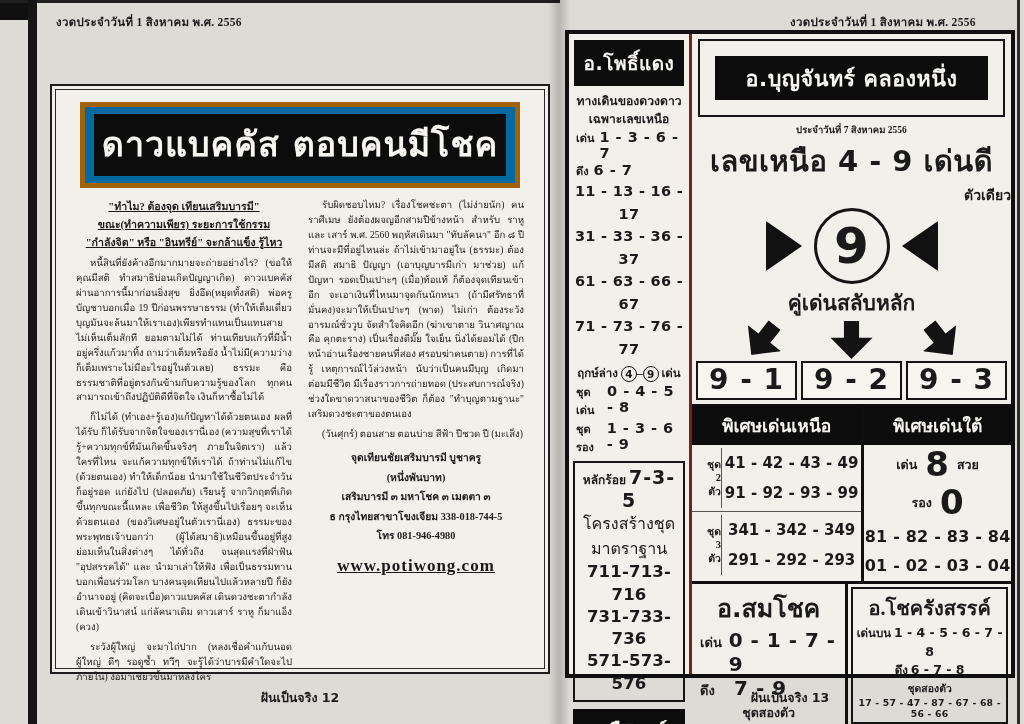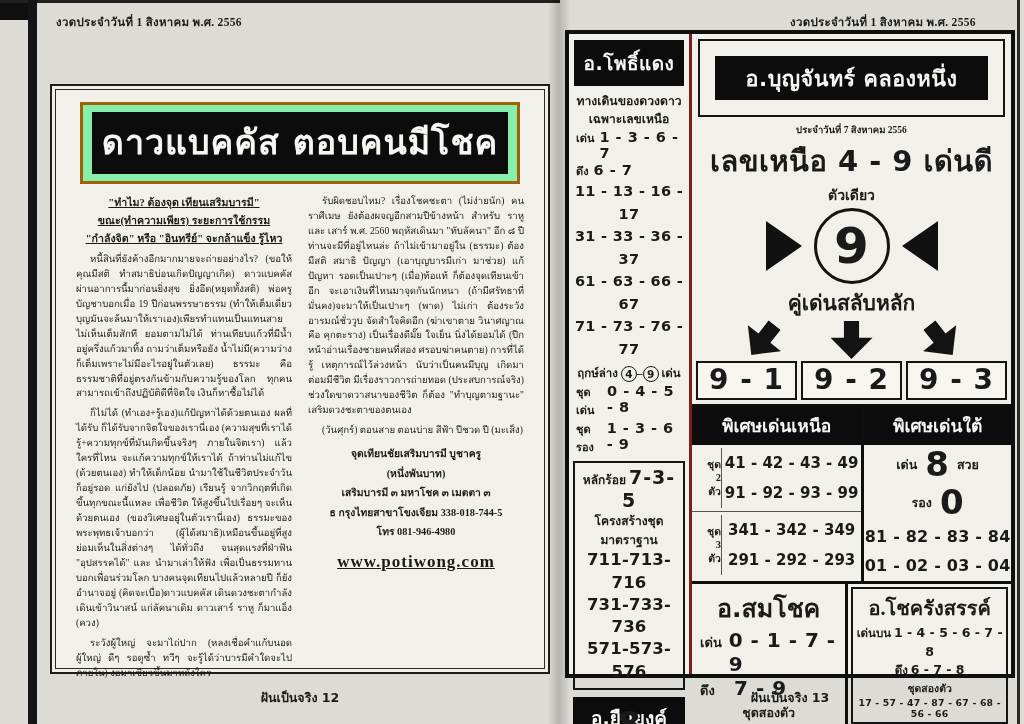--- a/index.html
+++ b/index.html
@@ -20,21 +20,21 @@
             background:linear-gradient(90deg, rgba(0,0,0,0) 0%, rgba(0,0,0,.18) 50%, rgba(0,0,0,0) 100%); }
 
   .issue-date { position:absolute; top:13px; font-weight:bold; font-size:11.5px; letter-spacing:.3px; }
   .issue-date.left { left:56px; }
   .issue-date.right { left:790px; }
 
   
   .left-page { position:absolute; left:50px; top:84px; width:500px; height:590px;
                border:2px solid #1d1d1d; background:#f2f0ea; padding:3px; }
   .left-inner { border:1px solid #2a2a2a; height:100%; padding:8px 14px 4px; }
-  .banner-wrap { margin:4px 10px 8px; background:#86efac; padding:7px 9px; border:3px solid #a16207; }
+  .banner-wrap { margin:4px 10px 8px; background:#0369a1; padding:7px 9px; border:5px solid #a16207; }
   .banner { background:#0c0c0c; color:#f7f6f2; text-align:center;
             font-family:"DejaVu Sans", sans-serif; font-weight:bold;
             font-size:34px; line-height:1.35; letter-spacing:1px; padding:8px 4px;
             text-shadow:0 0 1px #fff3; }
   .article-cols { display:flex; gap:16px; padding:2px 6px; }
   .col { flex:1; font-size:9.6px; line-height:1.56; text-align:justify; }
   .heads { text-align:center; font-weight:bold; font-size:10.6px; line-height:1.7; margin-bottom:4px; }
   .heads div { text-decoration:underline; }
   .col p { margin-bottom:5px; text-indent:14px; }
   .closing { text-align:center; font-weight:bold; font-size:10.3px; line-height:1.9; margin-top:6px; }
@@ -62,40 +62,40 @@
   .pd-pairs { font-family:"DejaVu Sans", sans-serif; font-weight:bold; font-size:14.5px;
               text-align:center; line-height:1.55; letter-spacing:.3px; }
   .circ { display:inline-flex; width:16px; height:16px; border:1.5px solid #141414; border-radius:50%;
           align-items:center; justify-content:center; font-size:10.5px; font-weight:bold;
           font-family:"DejaVu Sans", sans-serif; vertical-align:middle; }
   .rerk { font-size:11.5px; font-weight:bold; text-align:center; margin-top:4px; }
 
   .triple-box { border:2px solid #141414; margin:5px 4px; padding:3px 2px 5px; text-align:center; }
   .lakroi { font-weight:bold; font-size:12px; }
   .lakroi b { font-family:"DejaVu Sans", sans-serif; font-size:19px; letter-spacing:1px; }
-  .structure { font-size:12px; font-weight:bold; }
+  .structure { font-size:16px; font-weight:normal; }
   .triples div { font-family:"DejaVu Sans", sans-serif; font-weight:bold; font-size:16.5px; line-height:1.35; letter-spacing:.2px; }
 
   .yuen-head { margin:2px 4px 0; padding:6px 2px; font-size:19px; }
   .xbox { position:relative; height:142px; margin:2px 4px 0; }
   .xbox svg { position:absolute; inset:0; width:100%; height:100%; }
   .xnum { position:absolute; font-family:"DejaVu Sans", sans-serif; font-weight:bold; font-size:34px; line-height:1; }
   .xnum.top { top:2px; left:52%; transform:translateX(-50%); }
   .xnum.leftn { left:12px; top:44%; transform:translateY(-50%); }
   .xnum.rightn { right:12px; top:44%; transform:translateY(-50%); }
   .xnum.bottom { bottom:0; left:50%; transform:translateX(-50%); }
   .yuen-pair { text-align:center; font-family:"DejaVu Sans", sans-serif; font-weight:bold;
                font-size:21px; border-top:1px solid #444; margin:2px 6px 0; padding:2px 0 3px; }
 
   .bc-frame { border:2px solid #141414; margin:5px 6px 2px; padding:15px; }
   .bc-band { padding:5px 2px; font-size:21.5px; letter-spacing:.5px; }
   .bc-date { text-align:center; font-size:9.5px; font-weight:bold; margin-top:3px; }
   .bc-headline { text-align:center; font-family:"DejaVu Sans", sans-serif; font-weight:bold;
                  font-size:29px; letter-spacing:.5px; margin-top:1px; }
-  .bc-single-label { text-align:center; font-weight:bold; font-size:14px;
+  .bc-single-label { text-align:right; font-weight:bold; font-size:14px;
                      font-family:Liberation Serif, serif; }
   .bc-circle-row { display:flex; align-items:center; justify-content:center; gap:12px; margin:2px 0 2px; }
   .tri-r { width:0; height:0; border-top:25px solid transparent; border-bottom:25px solid transparent; border-left:36px solid #111; }
   .tri-l { width:0; height:0; border-top:25px solid transparent; border-bottom:25px solid transparent; border-right:36px solid #111; }
   .bc-circle { width:76px; height:76px; border:3px solid #141414; border-radius:50%;
                display:flex; align-items:center; justify-content:center;
                font-family:"DejaVu Sans", sans-serif; font-weight:bold; font-size:50px; }
   .bc-pairhead { text-align:center; font-family:"DejaVu Sans", sans-serif; font-weight:bold; font-size:21px; }
   .arrow-row { display:flex; justify-content:space-around; padding:0 26px; margin:2px 0; }
   .barrow { width:42px; height:38px; background:#131313;

